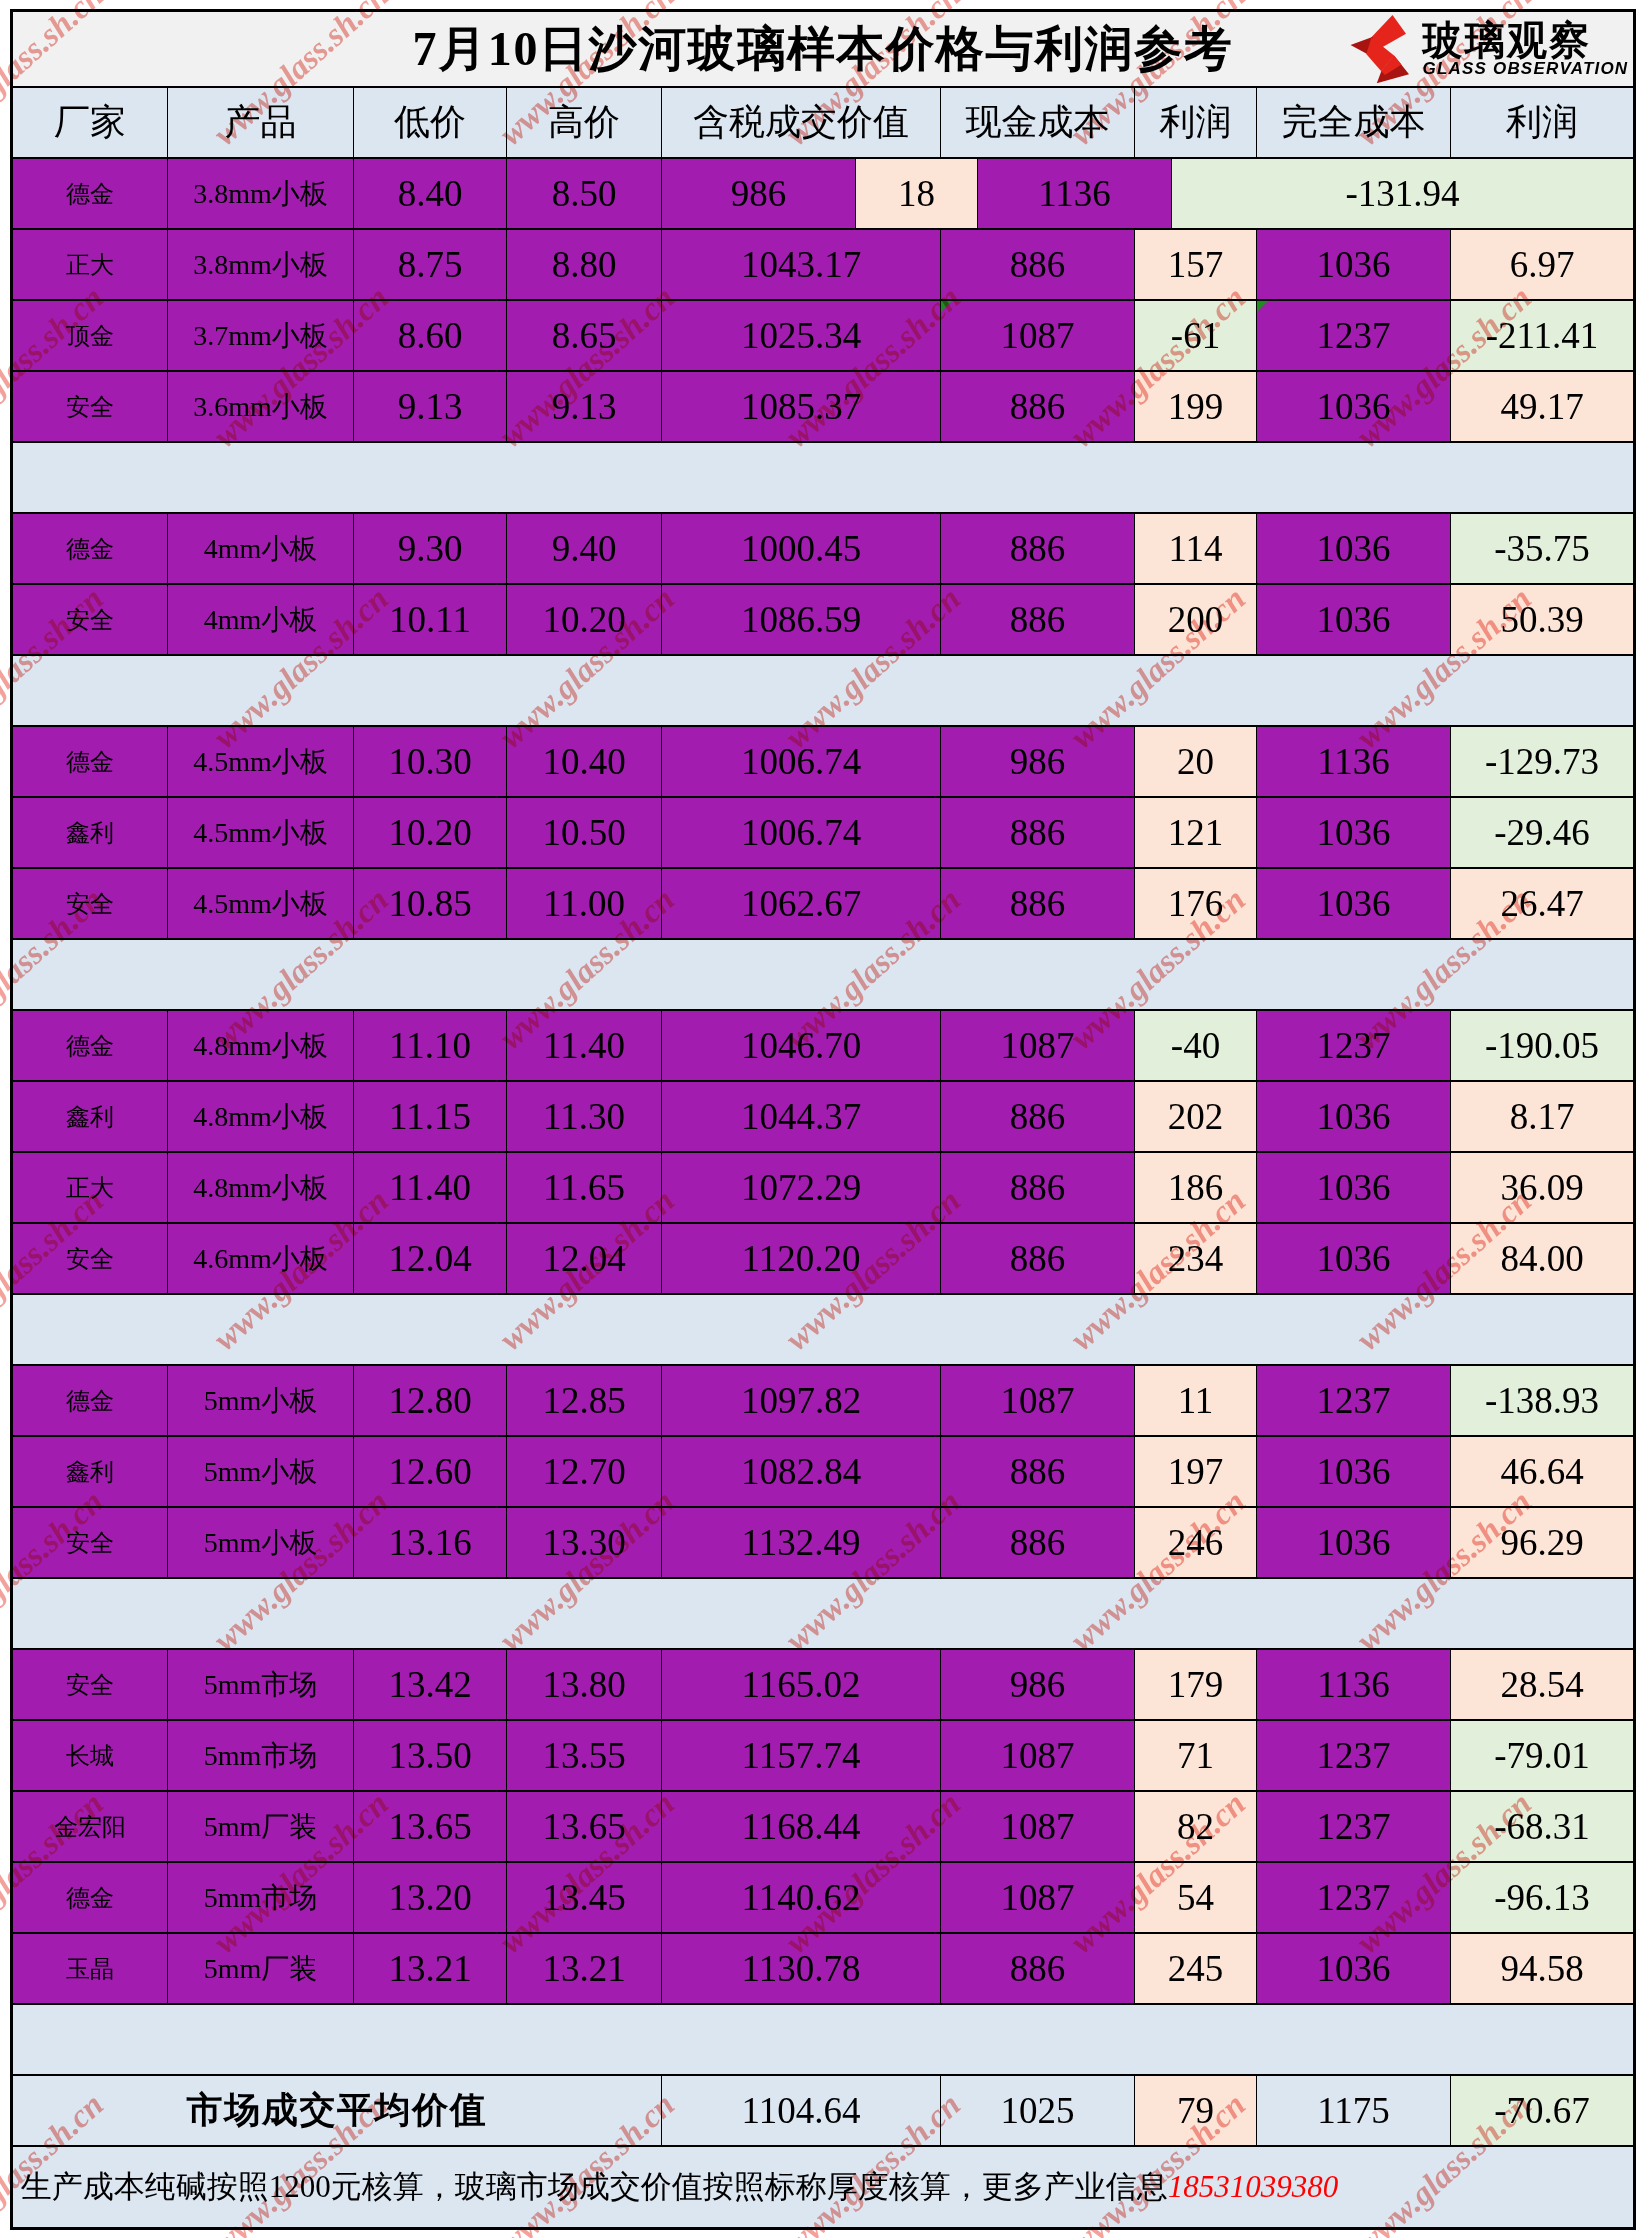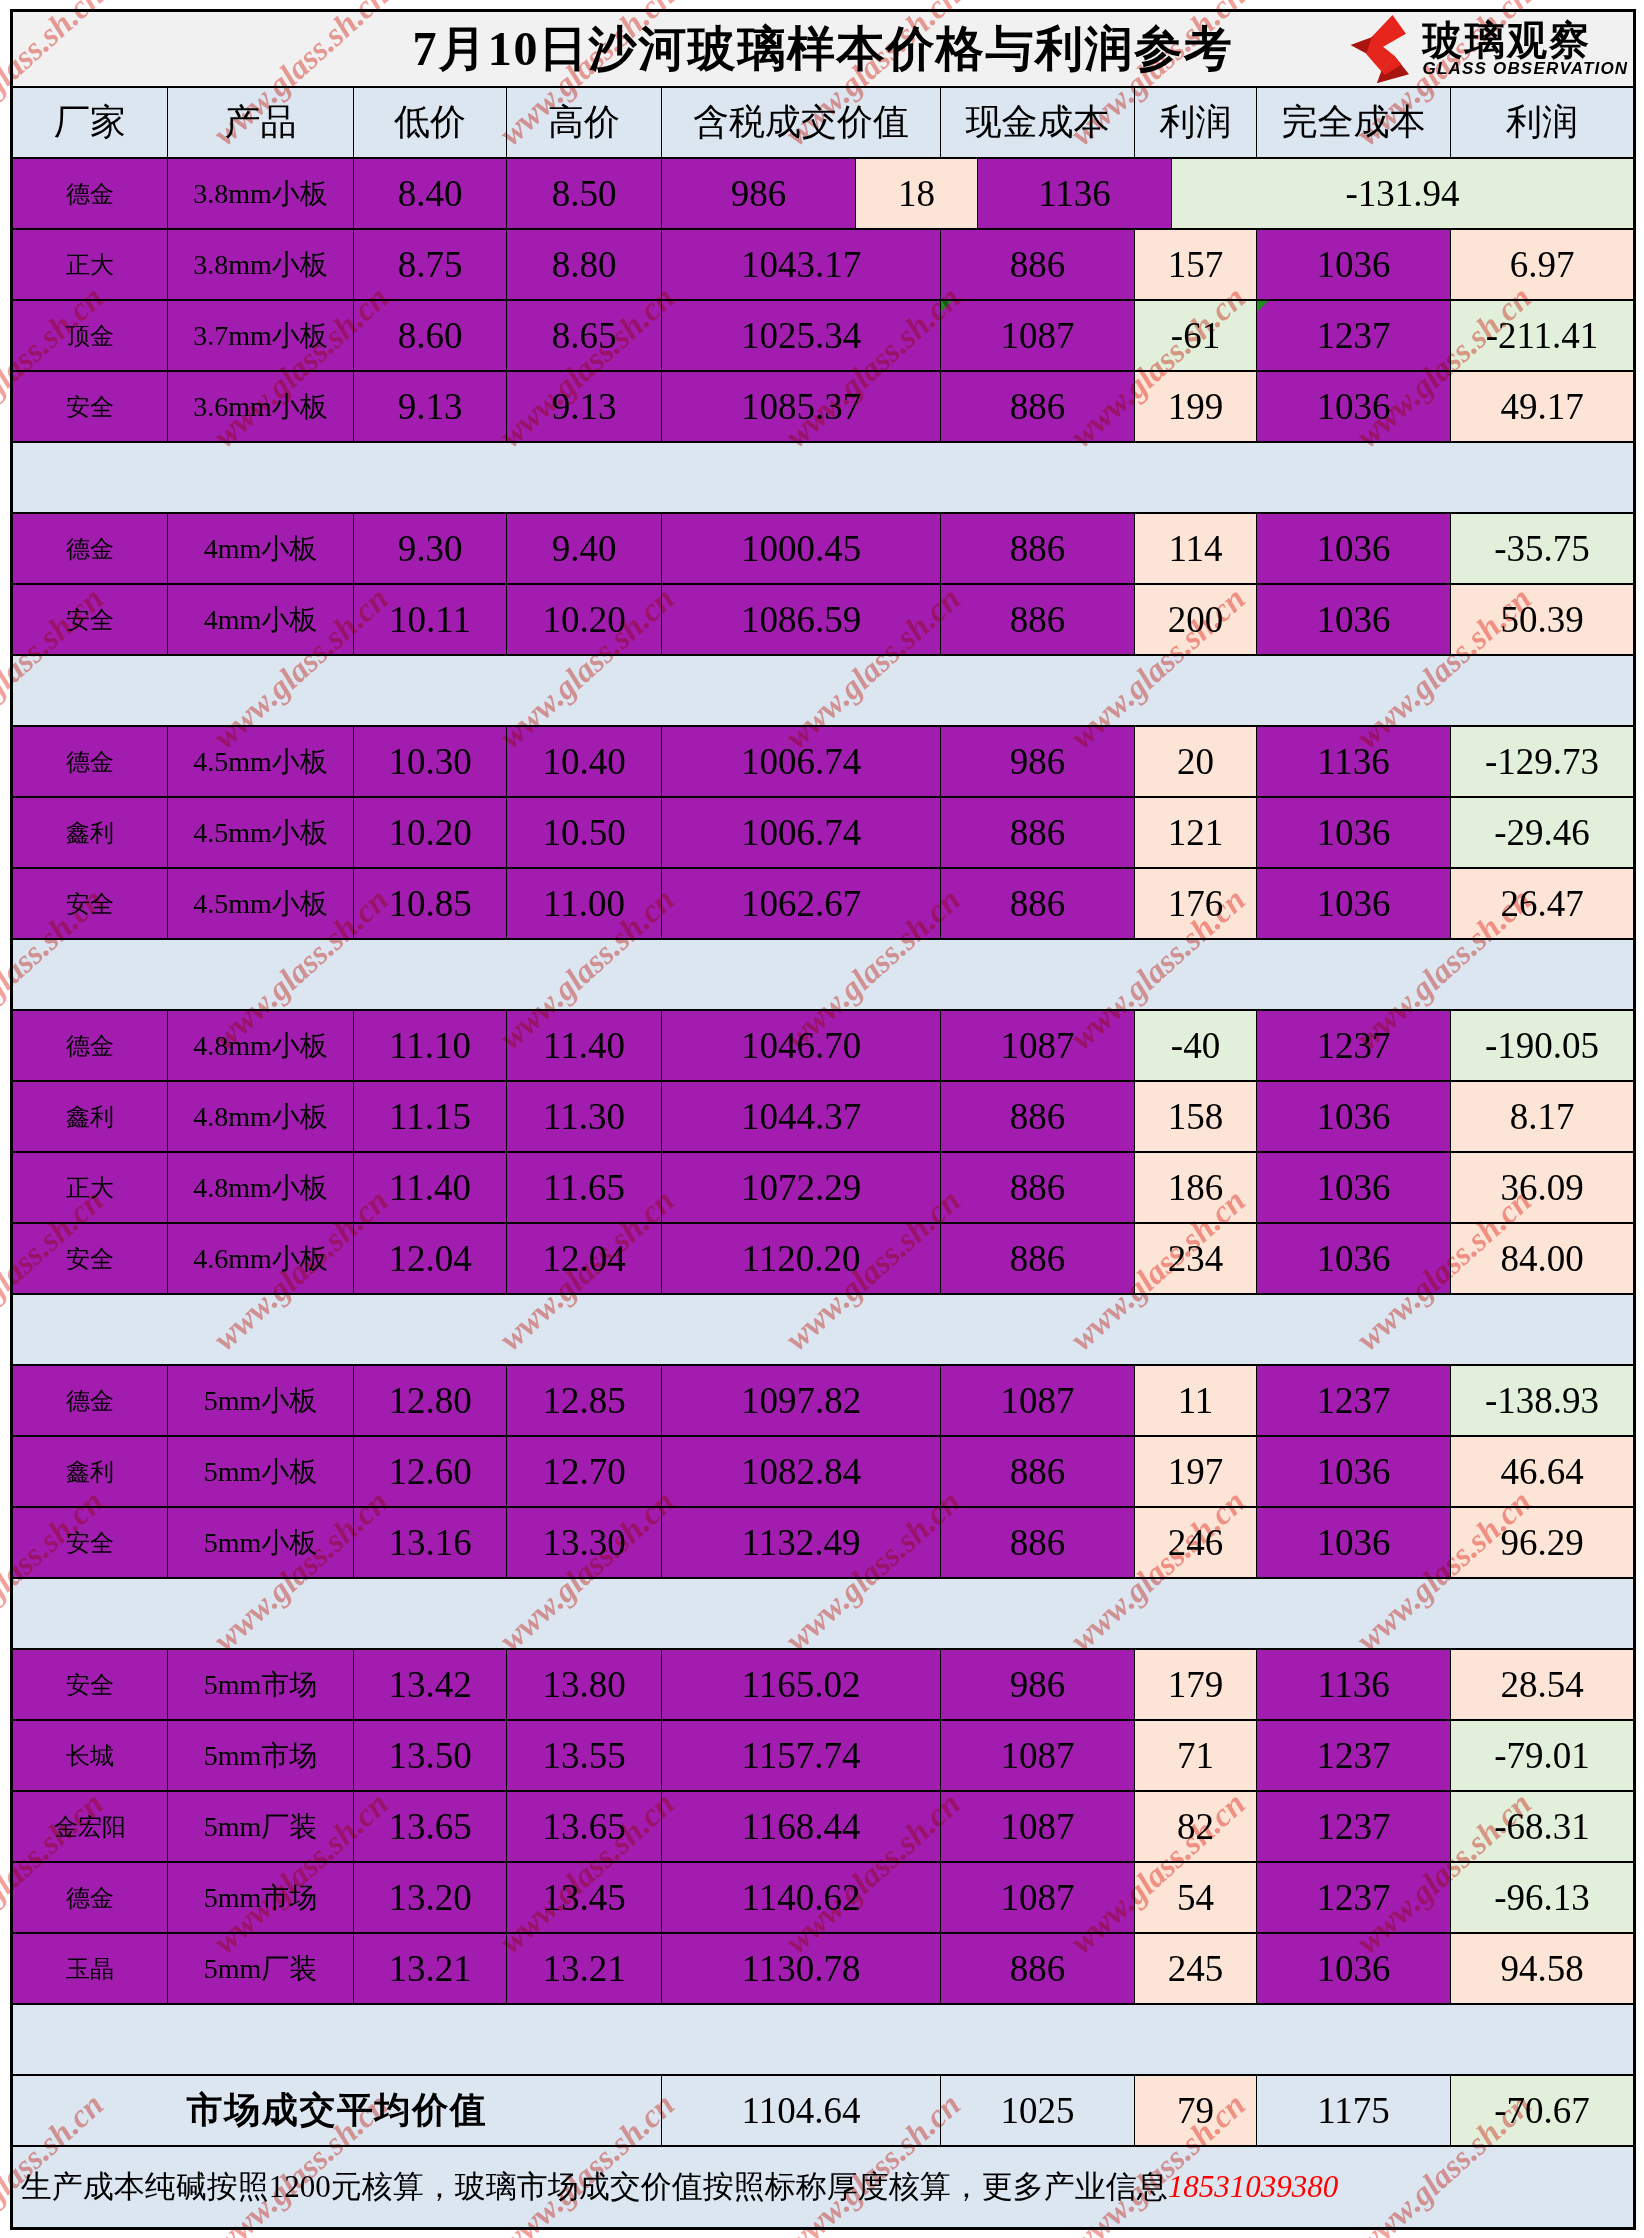--- a/index.html
+++ b/index.html
@@ -180,21 +180,21 @@
           <div class="cell c6 num neg">-40</div>
           <div class="cell c7 num">1237</div>
           <div class="cell c8 num neg">-190.05</div>
         </div><div class="row data-row">
           <div class="cell c0 factory">鑫利</div>
           <div class="cell c1 product">4.8mm小板</div>
           <div class="cell c2 num">11.15</div>
           <div class="cell c3 num">11.30</div>
           <div class="cell c4 num">1044.37</div>
           <div class="cell c5 num">886</div>
-          <div class="cell c6 num pos">158</div>
+          <div class="cell c6 num pos">202</div>
           <div class="cell c7 num">1036</div>
           <div class="cell c8 num pos">8.17</div>
         </div><div class="row data-row">
           <div class="cell c0 factory">正大</div>
           <div class="cell c1 product">4.8mm小板</div>
           <div class="cell c2 num">11.40</div>
           <div class="cell c3 num">11.65</div>
           <div class="cell c4 num">1072.29</div>
           <div class="cell c5 num">886</div>
           <div class="cell c6 num pos">186</div>

